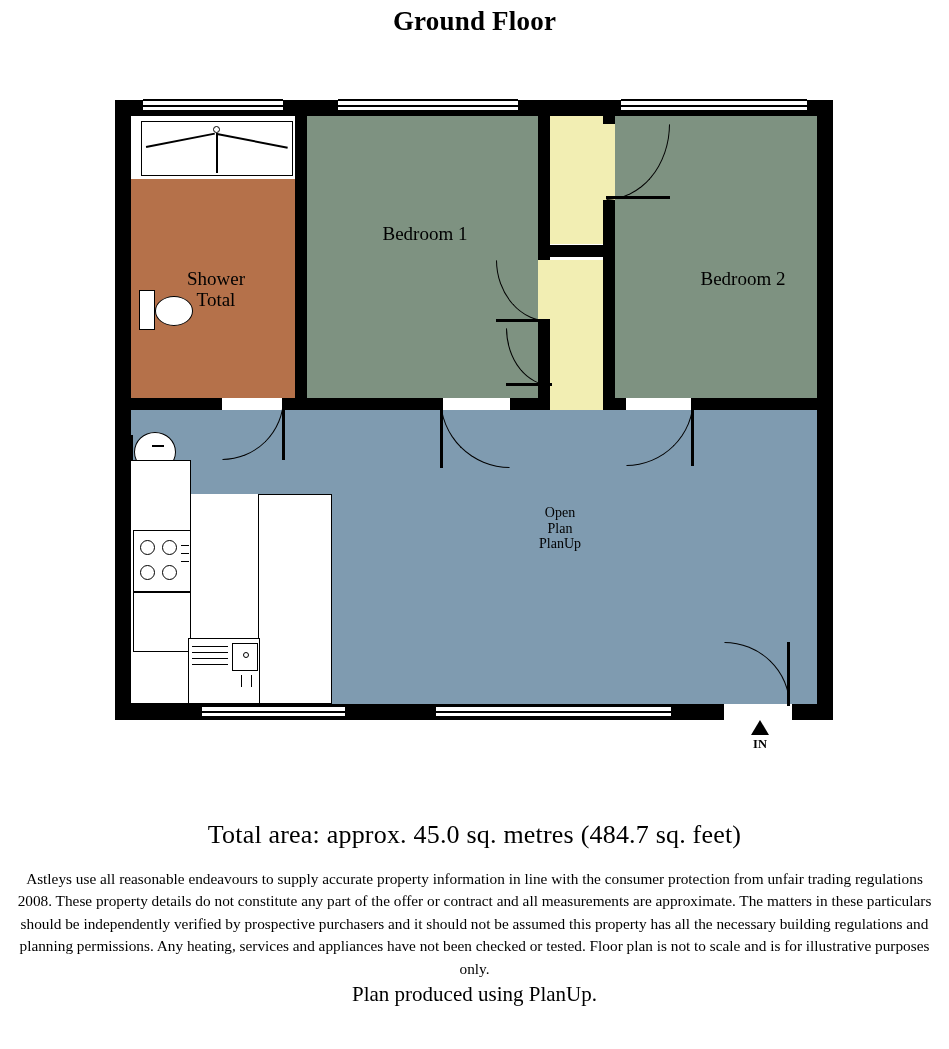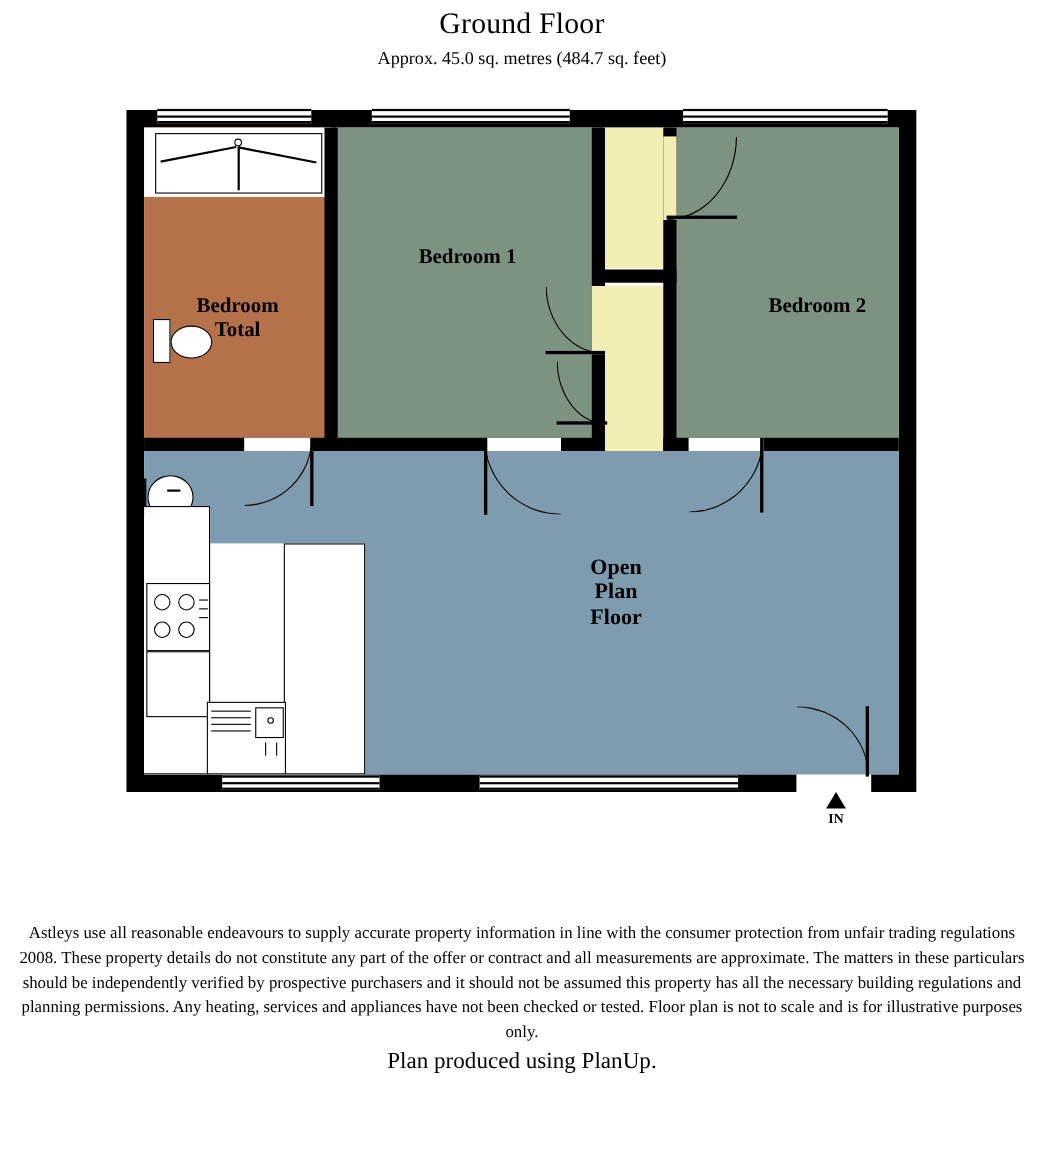--- a/index.html
+++ b/index.html
@@ -16,21 +16,21 @@
     overflow: hidden;
   }
 
   
   #header {
     text-align: center;
     padding-top: 6px;
   }
   #title {
     font-size: 27px;
-    font-weight: normal;
+    font-weight: bold;
     letter-spacing: 0.2px;
   }
   #subtitle {
     font-size: 16.5px;
     margin-top: 6px;
   }
 
   
   #plan {
     position: absolute;
@@ -47,27 +47,27 @@
 
   
   .fill-bed   { background: #7e9281; }
   .fill-shower{ background: #b5714a; }
   .fill-living{ background: #7f9bb0; }
   .fill-hall  { background: #f2eeb3; }
 
   
   .room-label {
     position: absolute;
-    font-weight: bold;
+    font-weight: normal;
     font-size: 19px;
     text-align: center;
     line-height: 1.12;
     color: #000;
   }
-  .room-label.small { font-size: 20px; }
+  .room-label.small { font-size: 14px; }
 
   
   .window-h {
     position: absolute;
     background: #ffffff;
     border-top: 2px solid #000;
     border-bottom: 2px solid #000;
     box-sizing: border-box;
   }
   .window-h::after {
@@ -139,21 +139,20 @@
   #produced {
     margin-top: 2px;
     font-size: 21px;
   }
 </style>
 </head>
 <body>
 
 <div id="header">
   <div id="title">Ground Floor</div>
-  <div id="subtitle">Approx. 45.0 sq. metres (484.7 sq. feet)</div>
 </div>
 
 <div id="plan">
 
   <div class="abs wall" style="left:115px; top:10px; width:718px; height:620px;"></div>
 
   <div class="abs white" style="left:131px; top:26px; width:686px; height:588px;"></div>
 
   <div class="abs fill-living" style="left:131px; top:320px; width:686px; height:294px;"></div>
 
@@ -249,41 +248,42 @@
   <div class="fixture" style="left:232px; top:553px; width:26px; height:28px;"></div>
   <div class="fixture round" style="left:243px; top:562px; width:6px; height:6px;"></div>
   <div class="ln" style="left:192px; top:556px; width:36px; height:1.4px;"></div>
   <div class="ln" style="left:192px; top:562px; width:36px; height:1.4px;"></div>
   <div class="ln" style="left:192px; top:568px; width:36px; height:1.4px;"></div>
   <div class="ln" style="left:192px; top:574px; width:36px; height:1.4px;"></div>
   <div class="ln" style="left:241px; top:585px; width:1.4px; height:12px;"></div>
   <div class="ln" style="left:251px; top:585px; width:1.4px; height:12px;"></div>
 
   <div class="room-label" style="left:131px; top:178px; width:170px;">
-    <div>Bedroom</div>
+    <div>Shower</div>
     <div>Total</div>
   </div>
 
   <div class="room-label" style="left:306px; top:133px; width:238px;">
     <div>Bedroom 1</div>
   </div>
 
   <div class="room-label" style="left:639px; top:178px; width:208px;">
     <div>Bedroom 2</div>
   </div>
 
   <div class="room-label small" style="left:470px; top:415px; width:180px;">
     <div>Open</div>
     <div>Plan</div>
-    <div>Floor</div>
+    <div>PlanUp</div>
   </div>
 
   <div id="in-marker" style="left:735px; top:630px; width:50px;">
     <div class="tri-up"></div>
     <div>IN</div>
   </div>
 
 </div>
 
 <div id="footer">
+  <div id="total-area">Total area: approx. 45.0 sq. metres (484.7 sq. feet)</div>
   <div id="disclaimer">Astleys use all reasonable endeavours to supply accurate property information in line with the consumer protection from unfair trading regulations 2008. These property details do not constitute any part of the offer or contract and all measurements are approximate. The matters in these particulars should be independently verified by prospective purchasers and it should not be assumed this property has all the necessary building regulations and planning permissions. Any heating, services and appliances have not been checked or tested. Floor plan is not to scale and is for illustrative purposes only.</div>
   <div id="produced">Plan produced using PlanUp.</div>
 </div>
 
 </body></html>

